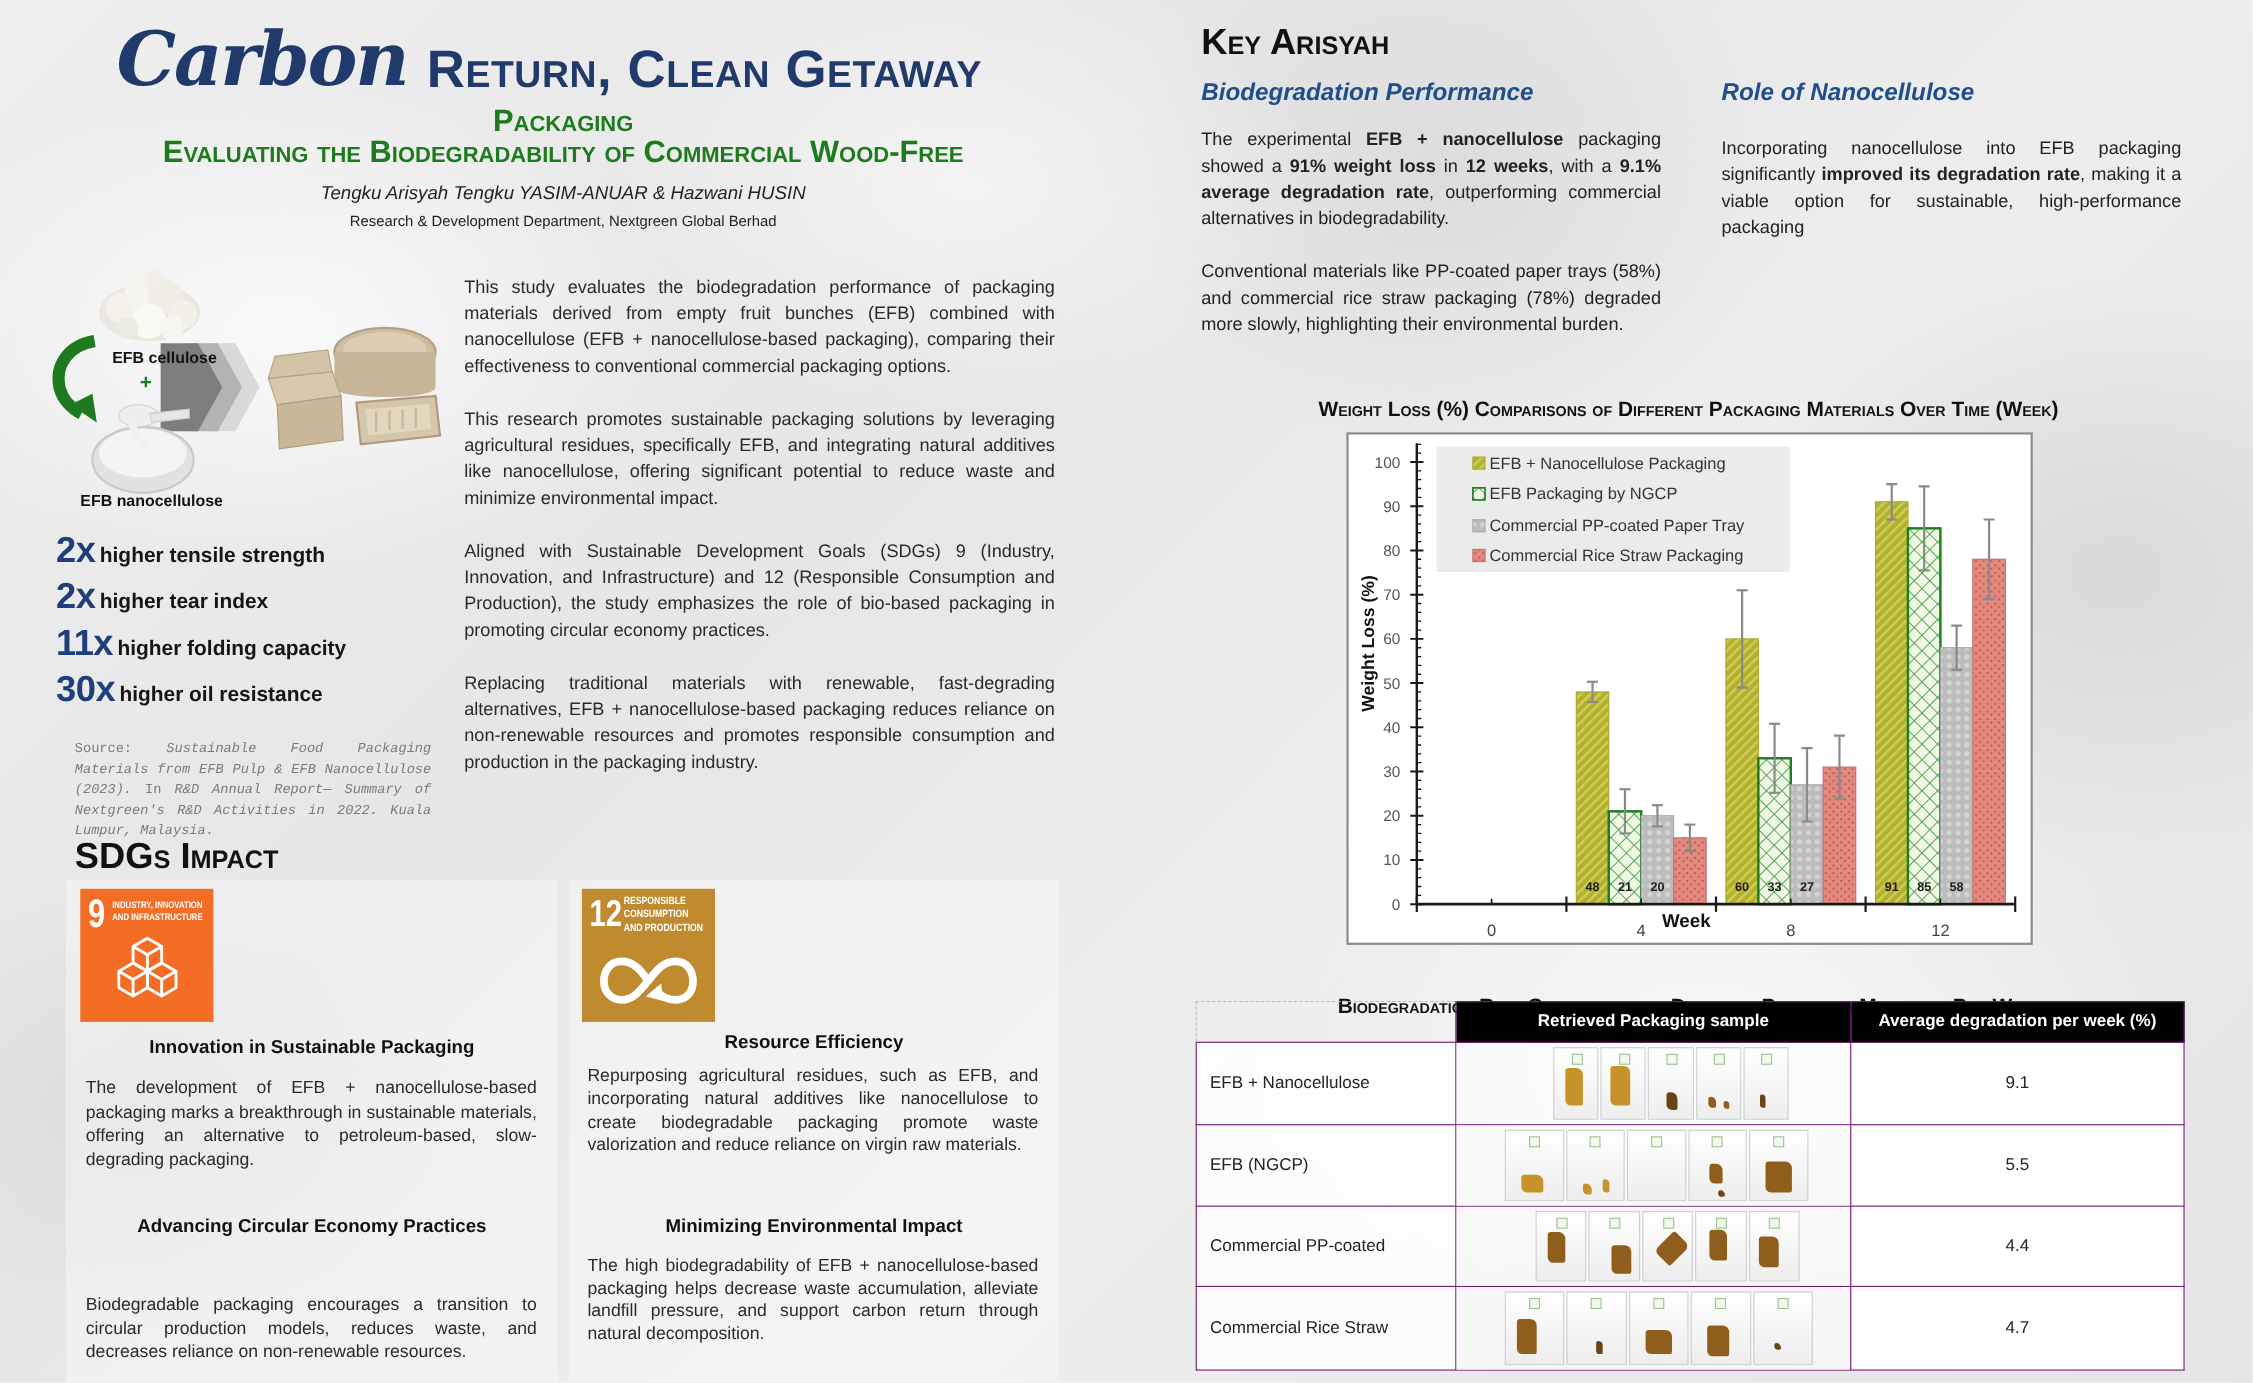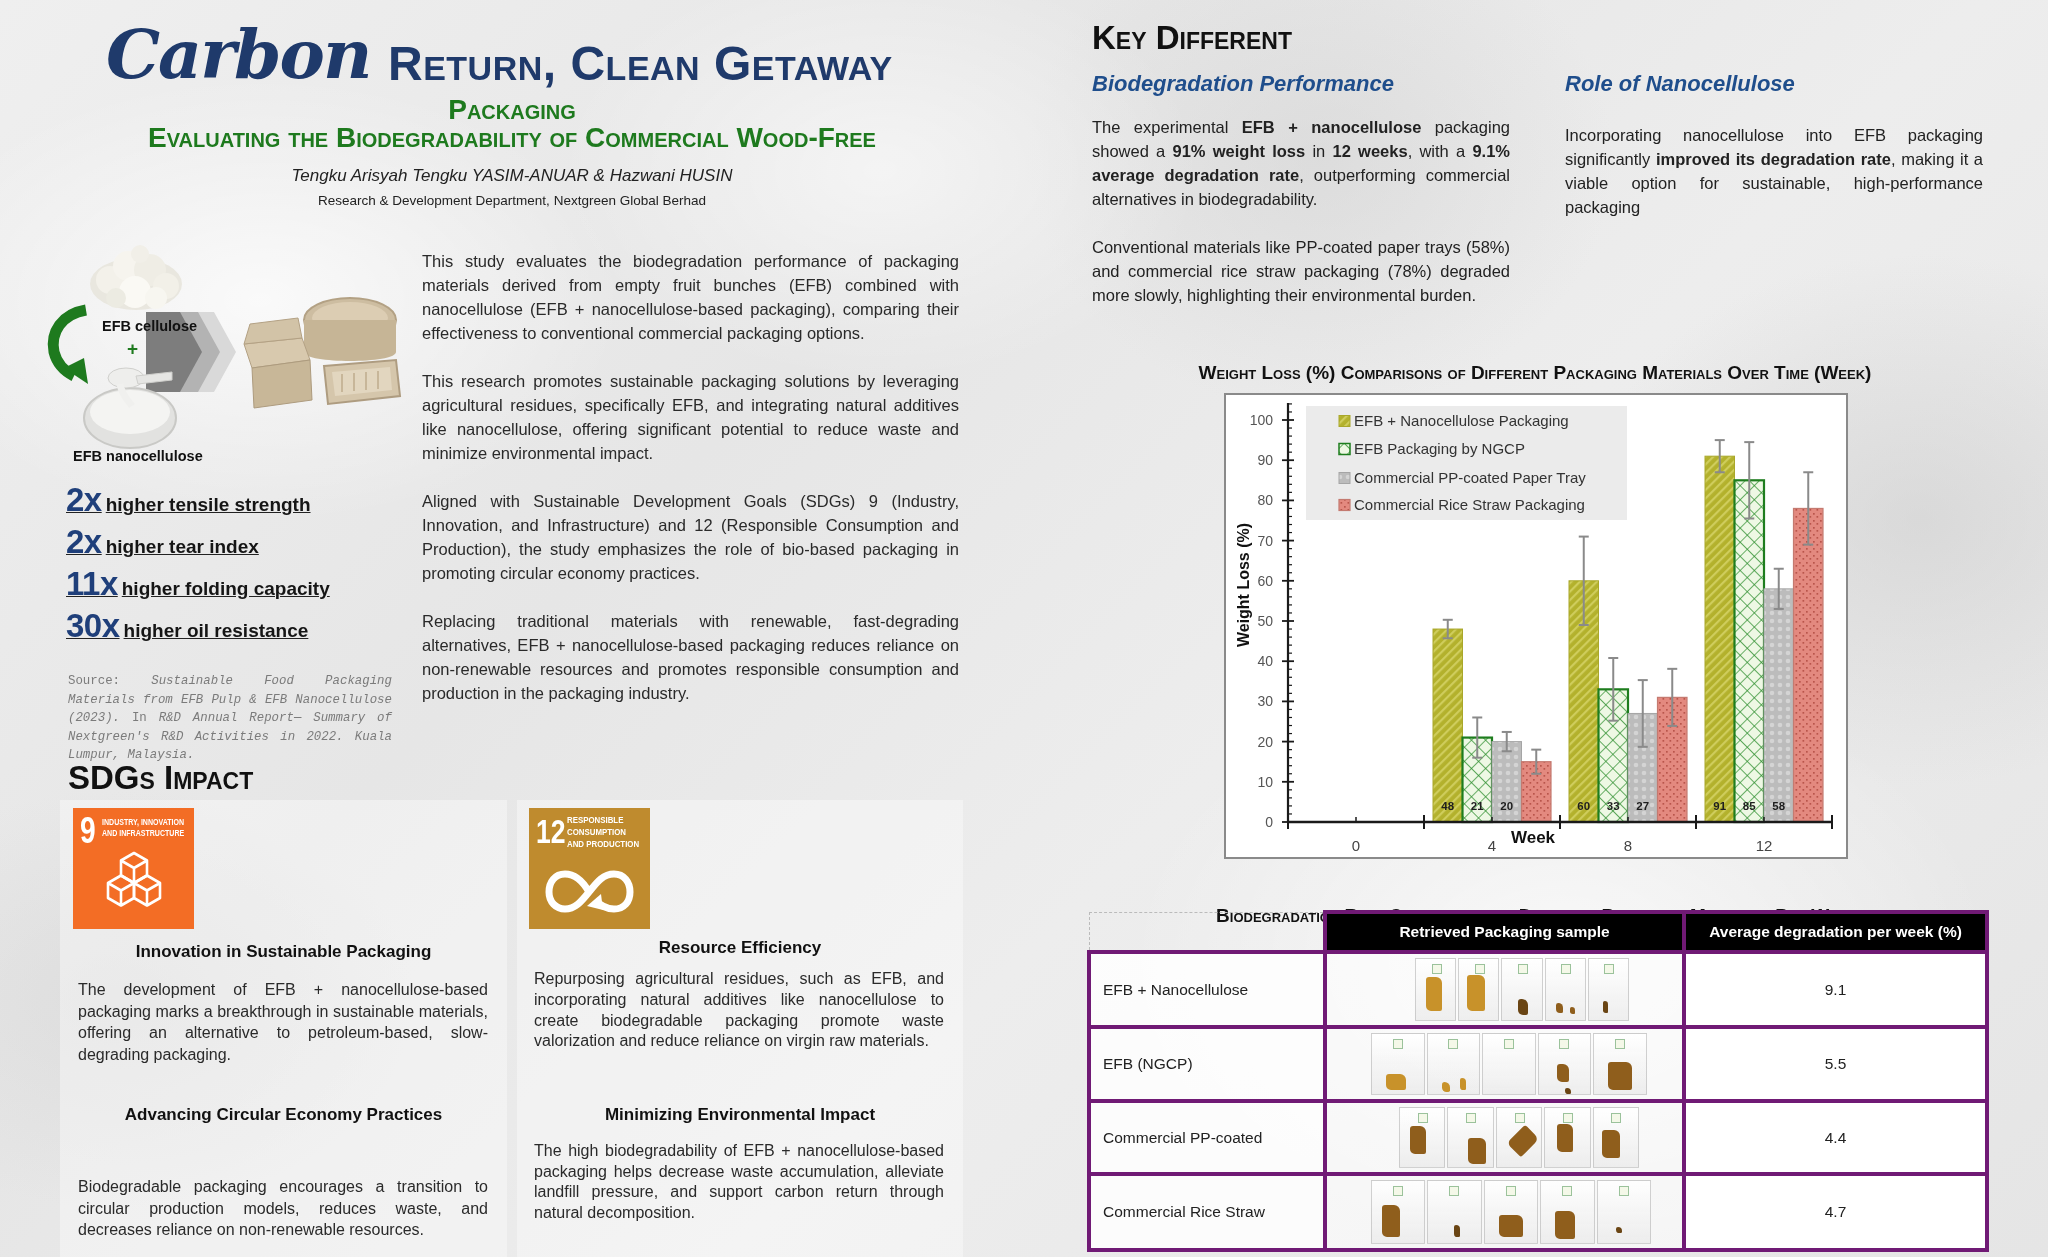--- a/index.html
+++ b/index.html
@@ -25,21 +25,21 @@
     font-variant:small-caps; color:#1e7a1e; }
   .subtitle span { display:block; }
   .authors { left:212px; top:165px; width:600px; text-align:center; font-style:italic; font-size:17px; line-height:22px; color:#222; }
   .affil { left:212px; top:192px; width:600px; text-align:center; font-size:13.5px; line-height:18px; color:#222; }
 
   
   .illus { left:40px; top:240px; }
   .lbl-cell { left:102px; top:318px; font-size:14.5px; font-weight:bold; color:#111; }
   .lbl-plus { left:127px; top:338px; font-size:19px; font-weight:bold; color:#1e7a1e; }
   .lbl-nano { left:73px; top:448px; font-size:14.5px; font-weight:bold; color:#111; }
-  .stat { left:66px; height:36px; line-height:36px; white-space:nowrap;text-decoration:underline; }
+  .stat { left:51px; height:36px; line-height:36px; white-space:nowrap; }
   .stat-value { font-size:33px; font-weight:bold; color:#1f3f7a; letter-spacing:-0.5px; }
   .stat-label { font-size:19px; font-weight:bold; color:#151515; margin-left:4px; }
   .source { left:68px; top:672px; width:324px; font-size:12.4px; line-height:18.5px; color:#7b7b7b; text-align:justify;font-family:Liberation Mono, monospace; }
   .source i { font-style:italic; }
 
   
   .intro { left:422px; top:249px; width:537px; font-size:16.5px; line-height:24px; color:#2a2a2a; text-align:justify; }
   .intro p { margin:0 0 24px 0; }
 
   
@@ -69,21 +69,21 @@
   
   .chart-title { left:1120px; top:361px; width:830px; text-align:center; font-size:19px; line-height:24px; font-weight:bold;
     font-variant:small-caps; color:#111; }
   .chart-frame { left:1224px; top:393px; width:620px; height:462px; background:#fff; border:2px solid #8a8a8a; }
   .chart-svg { left:1224px; top:393px; }
 
   
   .table-title { left:1087px; top:880px; width:898px; text-align:center; font-size:19px; line-height:24px; font-weight:bold;
     font-variant:small-caps; color:#111;margin-top:24px; }
   table.rate { position:absolute; left:1087px; top:910px; border-collapse:collapse; table-layout:fixed; }
-  table.rate th, table.rate td { border:4px solid #701a75; padding:0; }
+  table.rate th, table.rate td { border:1px solid #701a75; padding:0; }
   table.rate th { background:#000; color:#fff; font-size:15.5px; font-weight:bold; height:36px; text-align:center; }
   table.rate th.blank { background:transparent; border-top:1px dashed #bbb; border-left:1px dashed #bbb; }
   table.rate td.mat { background:rgba(255,255,255,0.85); font-size:15.5px; padding-left:12px; color:#222; }
   table.rate td.val { background:#fff; text-align:center; font-size:15.5px; color:#222; }
   table.rate td.pic { background:rgba(255,255,255,0.6); position:relative; overflow:hidden; }
   .sample { position:absolute; top:4px; bottom:4px; display:flex; gap:2px; }
   .bag { position:relative; flex:1; background:linear-gradient(180deg, rgba(255,255,255,0.92), rgba(236,236,236,0.9));
     border:1px solid rgba(190,190,190,0.7); }
   .bag .tag { position:absolute; top:5px; left:40%; width:8px; height:8px; background:#f4f8e8; border:1px solid #9bc29b; }
   .bag .flake { position:absolute; border-radius:3px 6px 2px 5px; }
@@ -207,21 +207,21 @@
 <div class="abs sec-h" style="left:60px; top:941px; width:447px;">Innovation in Sustainable Packaging</div>
 <div class="abs sec-p" style="left:78px; top:979px; width:410px;">The development of EFB + nanocellulose-based packaging marks a breakthrough in sustainable materials, offering an alternative to petroleum-based, slow-degrading packaging.</div>
 <div class="abs sec-h" style="left:60px; top:1104px; width:447px;">Advancing Circular Economy Practices</div>
 <div class="abs sec-p" style="left:78px; top:1176px; width:410px;">Biodegradable packaging encourages a transition to circular production models, reduces waste, and decreases reliance on non-renewable resources.</div>
 
 <div class="abs sec-h" style="left:517px; top:937px; width:446px;">Resource Efficiency</div>
 <div class="abs sec-p" style="left:534px; top:969px; width:410px; line-height:20.8px;">Repurposing agricultural residues, such as EFB, and incorporating natural additives like nanocellulose to create biodegradable packaging promote waste valorization and reduce reliance on virgin raw materials.</div>
 <div class="abs sec-h" style="left:517px; top:1104px; width:446px;">Minimizing Environmental Impact</div>
 <div class="abs sec-p" style="left:534px; top:1141px; width:410px; line-height:20.5px;">The high biodegradability of EFB + nanocellulose-based packaging helps decrease waste accumulation, alleviate landfill pressure, and support carbon return through natural decomposition.</div>
 
-<div class="abs kf-heading">Key Different</div>
+<div class="abs kf-heading">Key Arisyah</div>
 <div class="abs kf-sub" style="left:1092px;">Biodegradation Performance</div>
 <div class="abs kf-p" style="left:1092px; top:115px;">
   <p><span>The experimental </span><b>EFB + nanocellulose</b><span> packaging showed a </span><b>91% weight loss</b><span> in </span><b>12 weeks</b><span>, with a </span><b>9.1% average degradation rate</b><span>, outperforming commercial alternatives in biodegradability.</span></p>
   <p>Conventional materials like PP-coated paper trays (58%) and commercial rice straw packaging (78%) degraded more slowly, highlighting their environ­mental burden.</p>
 </div>
 <div class="abs kf-sub" style="left:1565px;">Role of Nanocellulose</div>
 <div class="abs kf-p" style="left:1565px; top:123px;">
   <p><span>Incorporating nanocellulose into EFB packaging significantly </span><b>improved its degradation rate</b><span>, making it a viable option for sustainable, high-performance packaging</span></p>
 </div>
 

